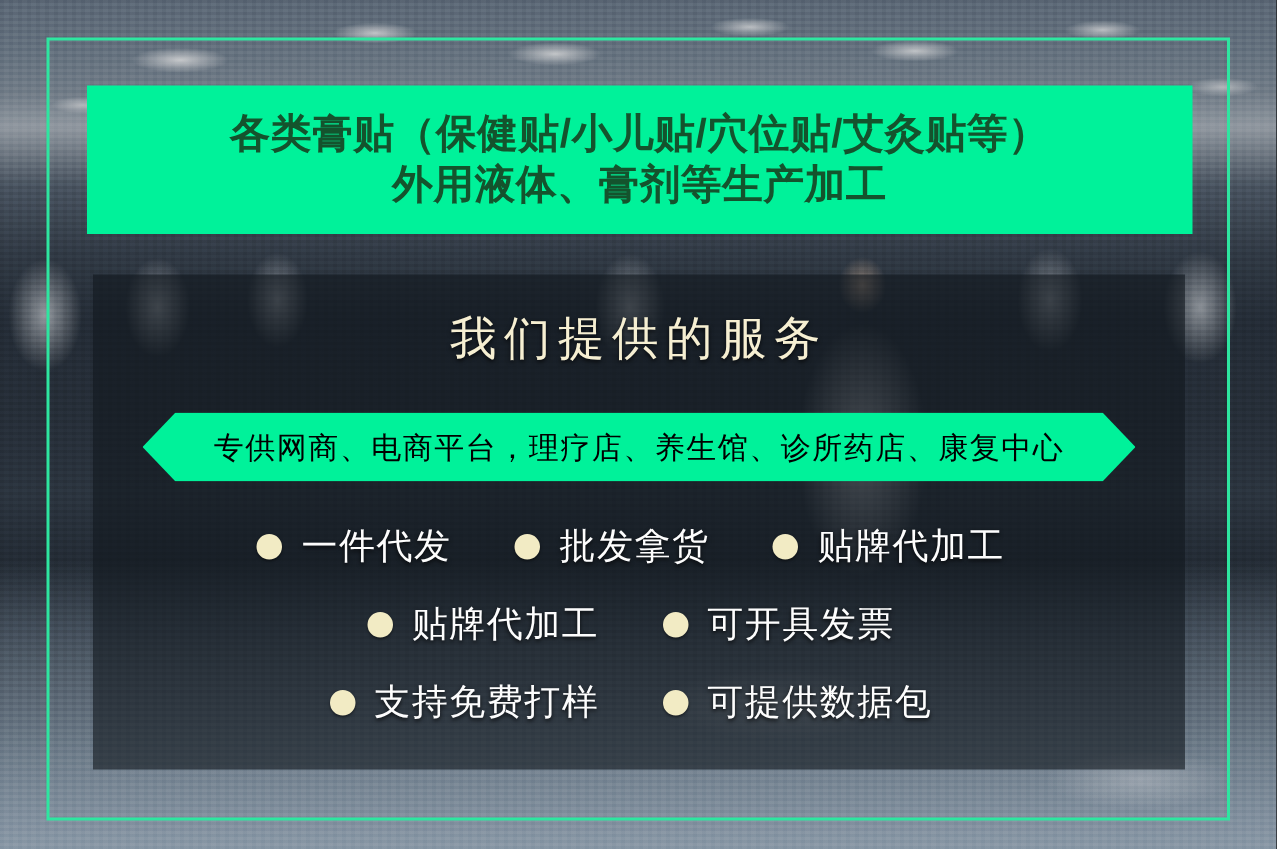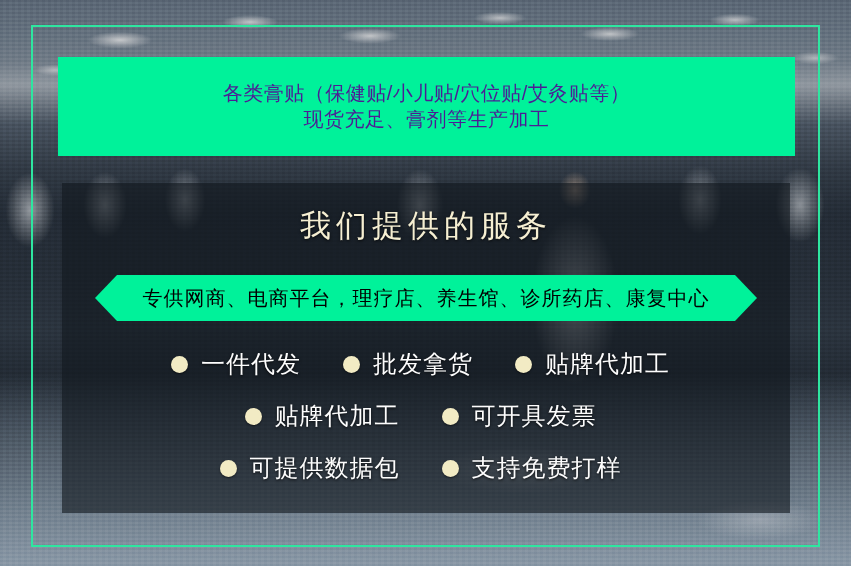--- a/index.html
+++ b/index.html
@@ -88,23 +88,23 @@
     left: 58px; top: 57px;
     width: 737px; height: 99px;
     background: #00f29a;
     display: flex;
     flex-direction: column;
     align-items: center;
     justify-content: center;
     gap: 2px;
   }
   .headline-line {
-    color: #4c1d95;
-    font-weight: 400;
-    font-size: 20px;
+    color: #14532d;
+    font-weight: 700;
+    font-size: 27px;
     line-height: 1.18;
     letter-spacing: .5px;
     white-space: nowrap;
   }
 
   
   #service-panel {
     position: absolute;
     left: 62px; top: 183px;
     width: 728px; height: 330px;
@@ -183,21 +183,21 @@
 <div id="stage">
 
   <div id="photo"></div>
   <div id="photo-grain"></div>
   <div id="photo-dark"></div>
 
   <div id="frame"></div>
 
   <div id="headline-banner">
     <div class="headline-line">各类膏贴（保健贴/小儿贴/穴位贴/艾灸贴等）</div>
-    <div class="headline-line">现货充足、膏剂等生产加工</div>
+    <div class="headline-line">外用液体、膏剂等生产加工</div>
   </div>
 
   <div id="service-panel">
 
     <div id="ribbon">
       <span id="ribbon-text">专供网商、电商平台，理疗店、养生馆、诊所药店、康复中心</span>
     </div>
 
     <div id="service-title">我们提供的服务</div>
 
@@ -225,23 +225,23 @@
         </div>
         <div class="feature-item">
           <span class="bullet"></span>
           <span class="feature-label">可开具发票</span>
         </div>
       </div>
 
       <div class="feature-row">
         <div class="feature-item">
           <span class="bullet"></span>
+          <span class="feature-label">支持免费打样</span>
+        </div>
+        <div class="feature-item">
+          <span class="bullet"></span>
           <span class="feature-label">可提供数据包</span>
-        </div>
-        <div class="feature-item">
-          <span class="bullet"></span>
-          <span class="feature-label">支持免费打样</span>
         </div>
       </div>
 
     </div>
   </div>
 </div>
 
 </body></html>

